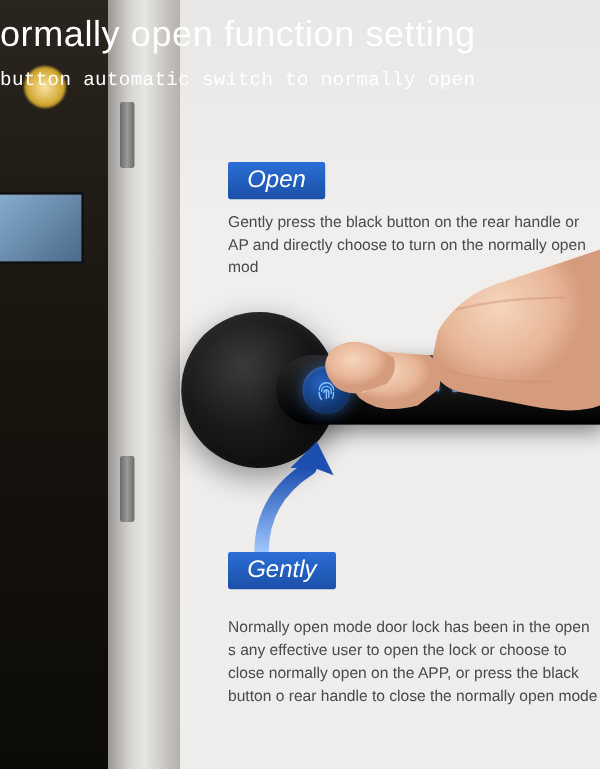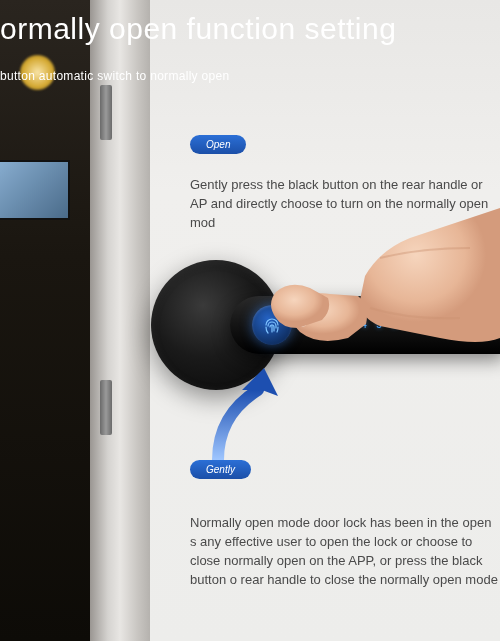--- a/index.html
+++ b/index.html
@@ -64,36 +64,37 @@
       color: #fff;
       z-index: 10;
     }
     .title {
       font-size: 30px;
       font-weight: 400;
       letter-spacing: 0.5px;
       padding-left: 0;
     }
     .subtitle {
-      font-size: 12px;
+      font-size: 16px;
       font-weight: 400;
-      margin-top: 23px;
+      margin-top: 12px;
       letter-spacing: 0.3px;
+      font-family: Liberation Mono, monospace;
     }
     
     
     .pill {
       position: absolute;
       background: linear-gradient(to bottom, #2b6fd6 0%, #1b4fa8 100%);
       color: #fff;
-      font-size: 10px;
+      font-size: 20px;
       font-style: italic;
       font-weight: 500;
       padding: 4px 16px;
-      border-radius: 12px;
+      border-radius: 2px;
       z-index: 8;
     }
     .pill-open { left: 190px; top: 135px; }
     .pill-close { left: 190px; top: 460px; }
     
     
     .desc {
       position: absolute;
       left: 190px;
       width: 310px;

